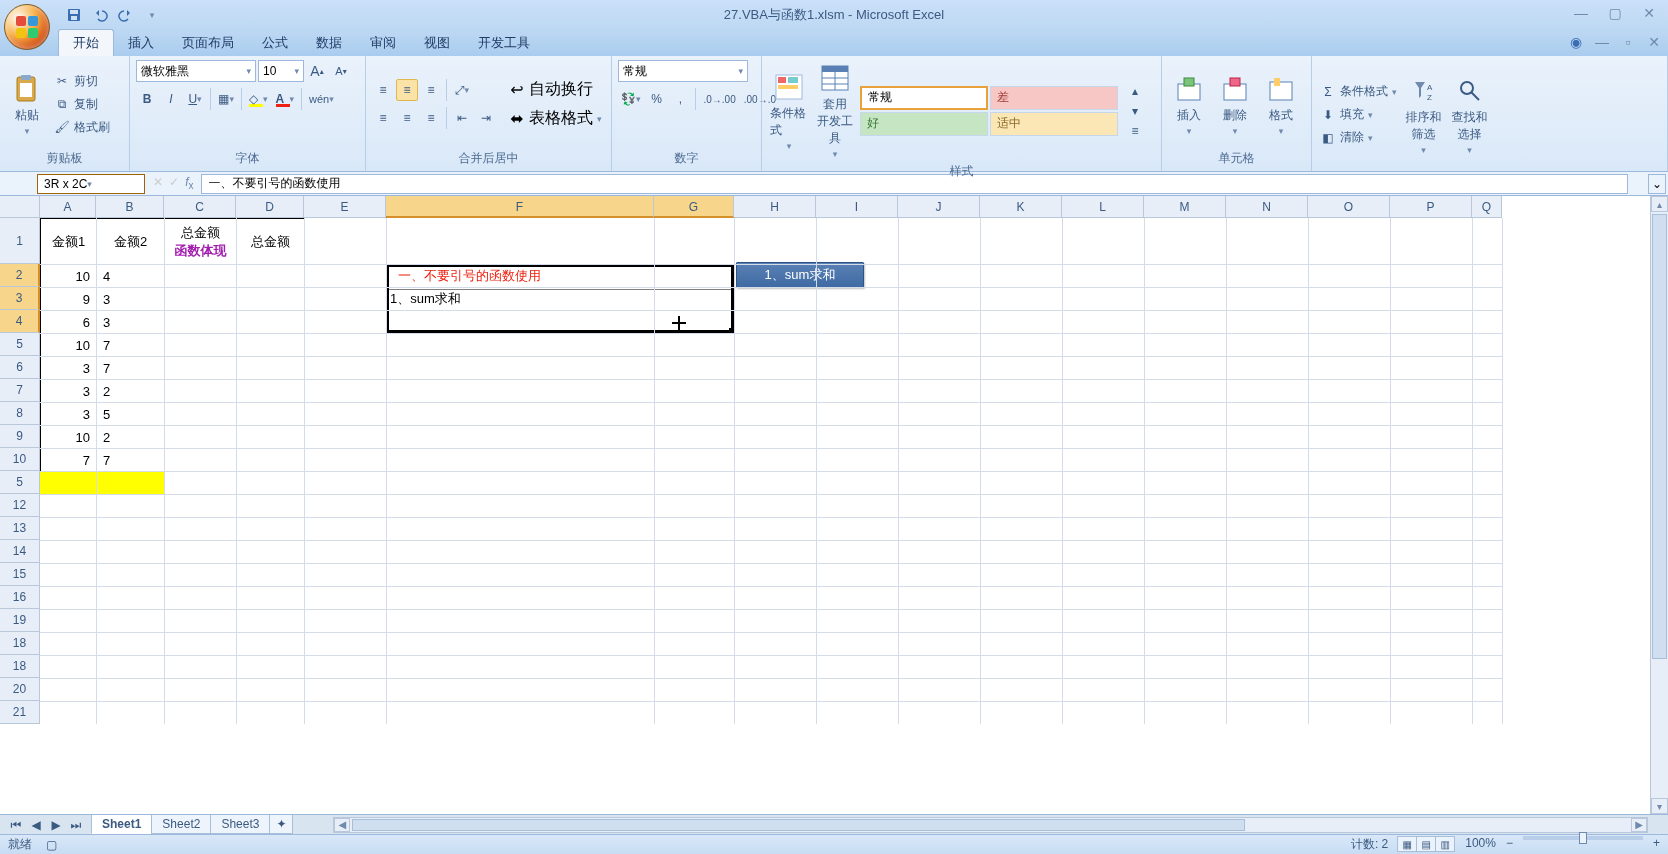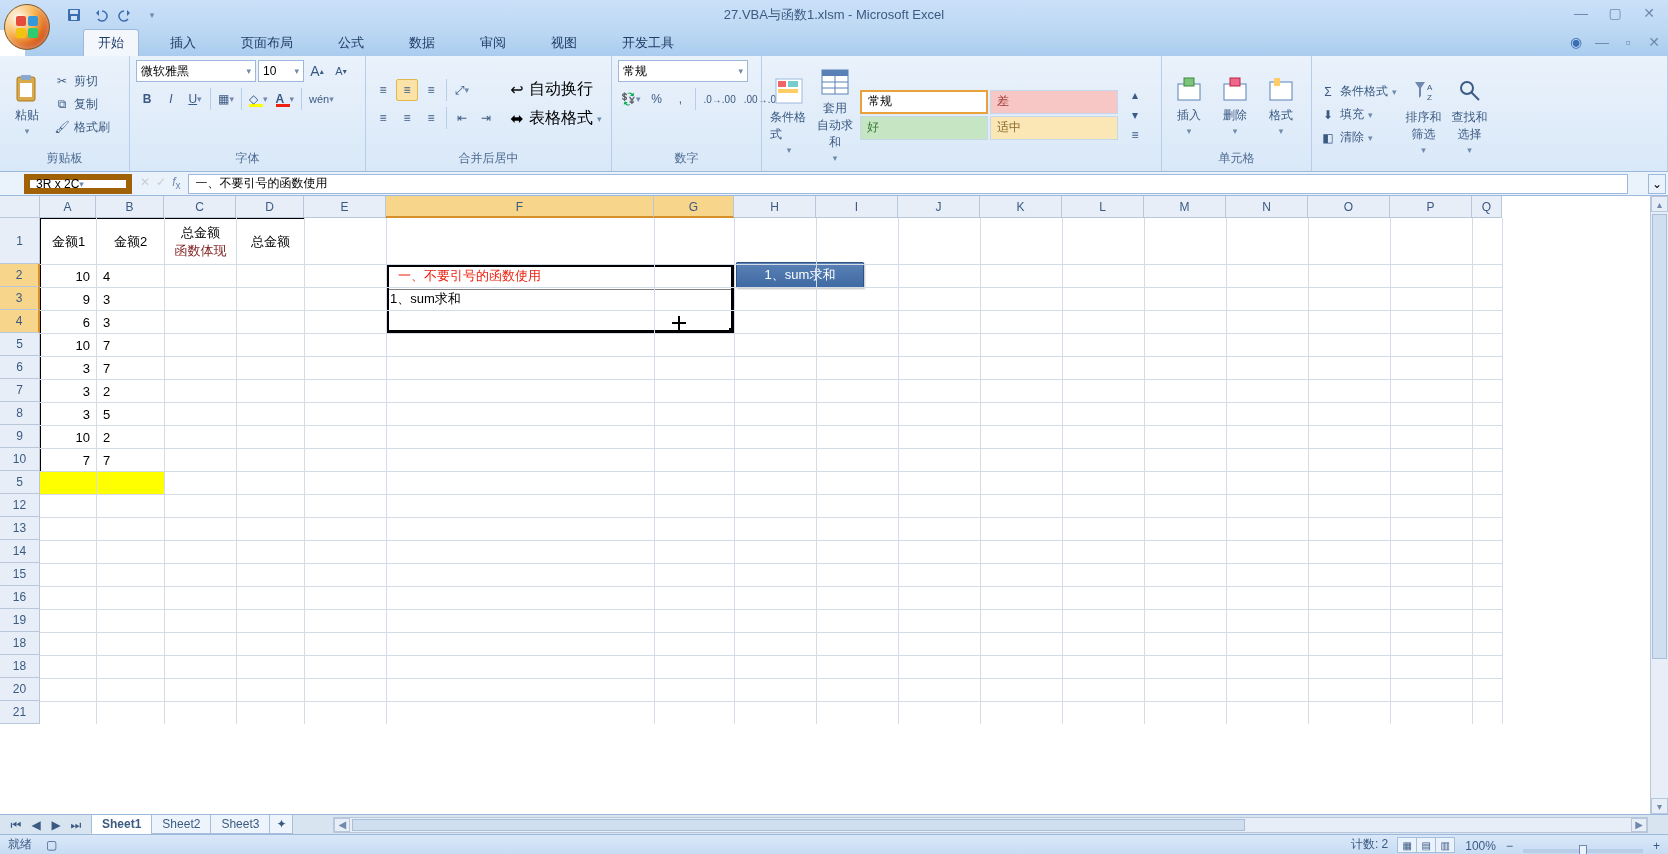--- a/index.html
+++ b/index.html
@@ -13,21 +13,21 @@
 .office-btn .quad span { display: block; border-radius: 2px; }
 .q1 { background: #e64c3c; } .q2 { background: #3498db; } .q3 { background: #f1c40f; } .q4 { background: #2ecc71; }
 .qat { margin-left: 64px; display: flex; gap: 6px; align-items: center; }
 .qat .qbtn { width: 20px; height: 20px; display: flex; align-items: center; justify-content: center; border-radius: 2px; }
 .qat .qbtn svg { width: 16px; height: 16px; }
 .title-center { position: absolute; left: 50%; transform: translateX(-50%); font-size: 13px; color: #3b5a82; }
 .win-controls { position: absolute; right: 6px; top: 4px; display: flex; gap: 8px; }
 .win-controls span { width: 26px; height: 18px; display: inline-flex; align-items: center; justify-content: center; color: #6f8aac; font-size: 14px; }
 
 
-.tabs { height: 26px; background: linear-gradient(#bdd8f3,#a9ccee); display: flex; align-items: flex-end; padding-left: 58px; font-size: 13px; gap: 17px; position: relative; margin-left: 25px; }
+.tabs { height: 26px; background: linear-gradient(#bdd8f3,#a9ccee); display: flex; align-items: flex-end; padding-left: 58px; font-size: 13px; gap: 0; position: relative; }
 .tab { padding: 4px 14px 4px; color: #1f3b66; cursor: default; }
 .tab.active { background: #f3f7fc; border: 1px solid #9cb9dd; border-bottom: none; border-radius: 3px 3px 0 0; color: #1f3b66; }
 .tabs .help { position: absolute; right: 6px; top: 4px; display: flex; gap: 10px; align-items: center; color: #6f8aac; }
 .tabs .help span { width: 16px; height: 16px; display: inline-flex; align-items: center; justify-content: center; font-size: 14px; }
 
 
 .ribbon { height: 116px; background: linear-gradient(#eaf2fb,#d9e8f8); border-bottom: 1px solid #9cb9dd; display: flex; }
 .group { border-right: 1px solid #b8cee8; display: flex; flex-direction: column; padding: 4px 6px 2px; }
 .group-body { flex: 1; display: flex; align-items: center; gap: 4px; }
 .group-label { text-align: center; font-size: 12px; color: #4d6b92; padding: 2px 0; position: relative; }
@@ -52,21 +52,21 @@
 .style-normal { background: #fff; }
 .style-bad { background: #f6c7c5; color: #a23a38; }
 .style-good { background: #c6e6c3; color: #3a7a38; }
 .style-neutral { background: #fbe6b6; color: #8a6a28; }
 .style-active { border: 2px solid #e9a13b; }
 
 .editgrp .small-item span { white-space: nowrap; }
 
 
 .fxbar { height: 24px; border-bottom: 1px solid #9cb9dd; display: flex; align-items: center; font-size: 12px; background: #eaf2fb; }
-.namebox { width: 108px; height: 20px; border: 6px solid #a16207; background: #fff; margin-left: 24px; display: flex; align-items: center; padding: 0 6px; }
+.namebox { width: 108px; height: 20px; border: 1px solid #a16207; background: #fff; margin-left: 37px; display: flex; align-items: center; padding: 0 6px; }
 .fxbtns { display: flex; gap: 6px; margin: 0 8px; color: #6f8aac; }
 .fxinput { flex: 1; height: 20px; border: 1px solid #9cb9dd; background: #fff; margin-right: 20px; padding: 0 6px; display: flex; align-items: center; }
 .fxexpand { width: 18px; height: 20px; border: 1px solid #9cb9dd; background: #eaf2fb; display: flex; align-items: center; justify-content: center; margin-right: 2px; }
 
 
 .grid-wrap { position: absolute; top: 196px; left: 0; right: 0; bottom: 40px; overflow: hidden; background: #fff; }
 .corner { position: absolute; left: 0; top: 0; width: 40px; height: 22px; background: #e7eef8; border-right: 1px solid #b8c7da; border-bottom: 1px solid #b8c7da; }
 .colheads { position: absolute; left: 40px; top: 0; height: 22px; display: flex; }
 .colhead { height: 22px; background: #e7eef8; border-right: 1px solid #b8c7da; border-bottom: 1px solid #b8c7da; text-align: center; font-size: 12px; color: #3b5a82; line-height: 22px; }
 .colhead.sel { background: #f7d58a; border-bottom: 2px solid #d6902a; }
@@ -74,21 +74,21 @@
 .rowhead { height: 23px; background: #e7eef8; border-right: 1px solid #b8c7da; border-bottom: 1px solid #b8c7da; text-align: center; font-size: 12px; color: #3b5a82; line-height: 23px; }
 .rowhead.hdrrow { height: 46px; line-height: 46px; }
 .rowhead.sel { background: #f7d58a; border-right: 2px solid #d6902a; }
 .cells { position: absolute; left: 40px; top: 22px; }
 .gline-v { position: absolute; top: 0; bottom: 0; width: 0; border-right: 1px solid #d4dce8; }
 .gline-h { position: absolute; left: 0; right: 0; height: 0; border-bottom: 1px solid #d4dce8; }
 
 .data-table { position: absolute; left: 0; top: 0; border-collapse: collapse; font-size: 13px; }
 .data-table td { border: 1px solid #000; text-align: center; padding: 0; height: 23px; box-sizing: border-box; }
 .data-table .hdr td { height: 46px; }
-.data-table .redtxt { color: #7f1d1d; font-weight: normal; }
+.data-table .redtxt { color: #a21caf; font-weight: bold; }
 .yellow { background: #ffff00; }
 
 .sel-box { position: absolute; border: 3px solid #000; pointer-events: none; }
 .sel-box::after { content: ""; position: absolute; right: -4px; bottom: -4px; width: 6px; height: 6px; background: #000; }
 .sel-inner-line { position: absolute; left: 0; right: 0; border-bottom: 1px solid #7f7f7f; }
 
 .red-text { color: #e21; font-size: 13px; }
 .plain-text { color: #000; font-size: 13px; }
 
 .shape-btn { position: absolute; background: linear-gradient(#5a81b5,#3f6aa3); color: #fff; border: 1px solid #2f5383; font-size: 13px; display: flex; align-items: center; justify-content: center; border-radius: 1px; box-shadow: 1px 1px 2px rgba(0,0,0,.25); }
@@ -105,21 +105,21 @@
 .nav-btns { display: flex; margin-left: 8px; gap: 4px; color: #3b5a82; }
 .nav-btns span { width: 16px; height: 16px; display: inline-flex; align-items: center; justify-content: center; }
 .stab { padding: 2px 10px; background: #eef4fb; border: 1px solid #a9bed8; border-top: none; margin-left: -1px; color: #3b5a82; }
 .stab.active { background: #fff; border-bottom: 1px solid #fff; font-weight: bold; }
 .stab.new { width: 24px; padding: 2px 4px; text-align: center; }
 .hscroll { flex: 1; margin: 0 20px 0 40px; height: 16px; background: #e7eef8; border: 1px solid #b8c7da; position: relative; }
 .hscroll .thumb { position: absolute; left: 2px; top: 1px; bottom: 1px; width: 68%; background: #cfdff0; border: 1px solid #a9bed8; }
 .hscroll .arrow { position: absolute; top: 0; bottom: 0; width: 16px; background: #e7eef8; border: 1px solid #b8c7da; display: flex; align-items: center; justify-content: center; font-size: 10px; color: #6f8aac; }
 
 .statusbar { position: absolute; left: 0; right: 0; bottom: 0; height: 20px; background: linear-gradient(#d9e8f8,#c7dcf3); border-top: 1px solid #9cb9dd; display: flex; align-items: center; font-size: 12px; color: #3b5a82; padding: 0 8px; justify-content: space-between; }
-.statusbar .right { display: flex; align-items: flex-end; gap: 10px; }
+.statusbar .right { display: flex; align-items: flex-start; gap: 10px; }
 .viewbtns { display: flex; }
 .viewbtns span { width: 20px; height: 16px; border: 1px solid #a9bed8; background: #eaf2fb; display: inline-flex; align-items: center; justify-content: center; font-size: 10px; margin-left: -1px; }
 .zoom-slider { width: 120px; height: 4px; background: #b8cee8; position: relative; }
 .zoom-slider .knob { position: absolute; left: 50%; top: -4px; width: 8px; height: 12px; background: #eaf2fb; border: 1px solid #6f8aac; transform: translateX(-50%); }
 .vscroll { position: absolute; right: 0; top: 196px; bottom: 40px; width: 18px; background: #e7eef8; border-left: 1px solid #b8c7da; }
 .vscroll .arrow { height: 16px; display: flex; align-items: center; justify-content: center; font-size: 10px; color: #6f8aac; border: 1px solid #b8c7da; background: #e7eef8; }
 .vscroll .thumb { position: absolute; left: 1px; right: 1px; top: 18px; height: 72%; background: #cfdff0; border: 1px solid #a9bed8; }
 
 .sigma { font-family: "Segoe UI Symbol", Arial; }
 </style>
@@ -333,35 +333,36 @@
         <div class="ico">
             <svg width="30" height="28">
               <rect x="2" y="2" width="26" height="24" fill="#fff" stroke="#5a81b5"></rect>
               <rect x="2" y="2" width="26" height="6" fill="#5a81b5"></rect>
               <line x1="2" y1="14" x2="28" y2="14" stroke="#5a81b5"></line>
               <line x1="2" y1="20" x2="28" y2="20" stroke="#5a81b5"></line>
               <line x1="15" y1="2" x2="15" y2="26" stroke="#5a81b5"></line>
             </svg>
           </div>
         <span style="white-space:pre-line;text-align:center;">套用
-自动求和</span>
+开发工具</span>
           <span class="dd">▾</span>
       </div>
       <div style="display:grid;grid-template-columns:1fr 1fr;gap:2px;">
         <div class="style-cell style-normal style-active">常规</div>
         <div class="style-cell style-bad">差</div>
         <div class="style-cell style-good">好</div>
         <div class="style-cell style-neutral">适中</div>
       </div>
       <div style="display:flex;flex-direction:column;gap:2px;margin-left:2px;">
         <span class="tbtn" style="height:18px;">▴</span>
         <span class="tbtn" style="height:18px;">▾</span>
         <span class="tbtn" style="height:18px;">≡</span>
       </div>
     </div>
+    <div class="group-label">样式</div>
   </div>
 
   <div class="group" style="width:150px;">
     <div class="group-body">
       <div class="big-btn">
           <div class="ico">
             <svg width="26" height="26">
               <rect x="2" y="8" width="22" height="16" fill="#fff" stroke="#5a81b5"></rect>
               <rect x="8" y="2" width="10" height="8" fill="#7cc47c" stroke="#3a8a3a"></rect>
             </svg>

